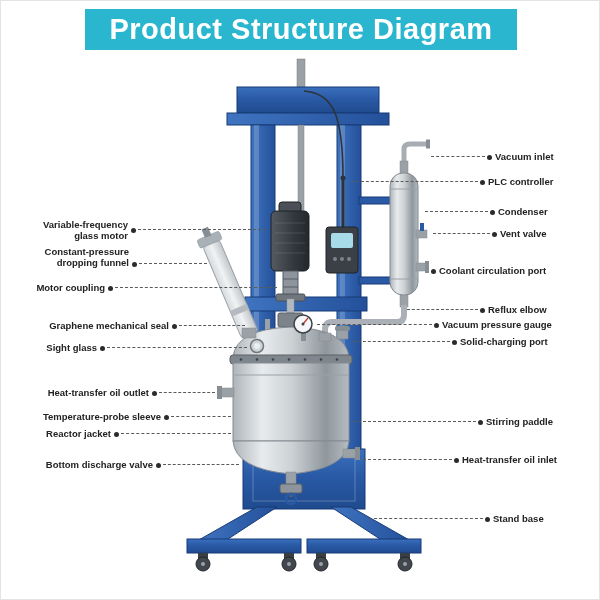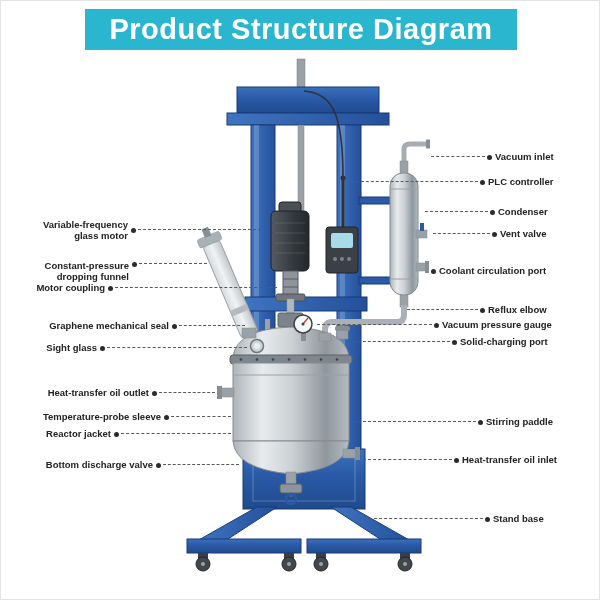--- a/index.html
+++ b/index.html
@@ -202,16 +202,16 @@
 
     <g>
       <rect x="300" y="330" width="5" height="10" fill="#868d93"></rect>
       <circle cx="302" cy="323" r="9" fill="#f4f6f7" stroke="#3c4248" stroke-width="1.5"></circle>
       <line x1="302" y1="323" x2="307" y2="317" stroke="#c0392b" stroke-width="1.2"></line>
       <circle cx="302" cy="323" r="1.5" fill="#3c4248"></circle>
     </g>
   </svg>
 
   <div id="labels-layer"><div style="display: contents;"><div class="label-line" style="left: 137px; width: 128px; top: 228px;"></div><div class="label-dot" style="left: 130px; top: 226.5px;"></div><div class="label-text left" style="top: 229px; right: 473px;">Variable-frequency
-glass motor</div></div><div style="display: contents;"><div class="label-line" style="left: 138px; width: 68px; top: 262px;"></div><div class="label-dot" style="left: 131px; top: 260.5px;"></div><div class="label-text left" style="top: 270px; right: 472px; margin-left: 37px;">Constant-pressure
+glass motor</div></div><div style="display: contents;"><div class="label-line" style="left: 138px; width: 68px; top: 262px;"></div><div class="label-dot" style="left: 131px; top: 260.5px;"></div><div class="label-text left" style="top: 256px; right: 472px; margin-left: 37px;">Constant-pressure
 dropping funnel</div></div><div style="display: contents;"><div class="label-line" style="left: 114px; width: 162px; top: 286px;"></div><div class="label-dot" style="left: 107px; top: 284.5px;"></div><div class="label-text left" style="top: 287px; right: 496px;">Motor coupling</div></div><div style="display: contents;"><div class="label-line" style="left: 178px; width: 66px; top: 324px;"></div><div class="label-dot" style="left: 171px; top: 322.5px;"></div><div class="label-text left" style="top: 325px; right: 432px;">Graphene mechanical seal</div></div><div style="display: contents;"><div class="label-line" style="left: 106px; width: 140px; top: 346px;"></div><div class="label-dot" style="left: 99px; top: 344.5px;"></div><div class="label-text left" style="top: 347px; right: 504px;">Sight glass</div></div><div style="display: contents;"><div class="label-line" style="left: 158px; width: 56px; top: 391px;"></div><div class="label-dot" style="left: 151px; top: 389.5px;"></div><div class="label-text left" style="top: 392px; right: 452px;">Heat-transfer oil outlet</div></div><div style="display: contents;"><div class="label-line" style="left: 170px; width: 60px; top: 415px;"></div><div class="label-dot" style="left: 163px; top: 413.5px;"></div><div class="label-text left" style="top: 416px; right: 440px;">Temperature-probe sleeve</div></div><div style="display: contents;"><div class="label-line" style="left: 120px; width: 110px; top: 432px;"></div><div class="label-dot" style="left: 113px; top: 430.5px;"></div><div class="label-text left" style="top: 433px; right: 490px;">Reactor jacket</div></div><div style="display: contents;"><div class="label-line" style="left: 162px; width: 76px; top: 463px;"></div><div class="label-dot" style="left: 155px; top: 461.5px;"></div><div class="label-text left" style="top: 464px; right: 448px;">Bottom discharge valve</div></div><div style="display: contents;"><div class="label-line" style="left: 430px; width: 54px; top: 155px;"></div><div class="label-dot" style="left: 486px; top: 153.5px;"></div><div class="label-text right" style="top: 156px; left: 494px;">Vacuum inlet</div></div><div style="display: contents;"><div class="label-line" style="left: 350px; width: 127px; top: 180px;"></div><div class="label-dot" style="left: 479px; top: 178.5px;"></div><div class="label-text right" style="top: 181px; left: 487px;">PLC controller</div></div><div style="display: contents;"><div class="label-line" style="left: 424px; width: 63px; top: 210px;"></div><div class="label-dot" style="left: 489px; top: 208.5px;"></div><div class="label-text right" style="top: 211px; left: 497px;">Condenser</div></div><div style="display: contents;"><div class="label-line" style="left: 432px; width: 57px; top: 232px;"></div><div class="label-dot" style="left: 491px; top: 230.5px;"></div><div class="label-text right" style="top: 233px; left: 499px;">Vent valve</div></div><div style="display: contents;"><div class="label-line" style="left: 432px; width: 0px; top: 269px;"></div><div class="label-dot" style="left: 430px; top: 267.5px;"></div><div class="label-text right" style="top: 270px; left: 438px;">Coolant circulation port</div></div><div style="display: contents;"><div class="label-line" style="left: 406px; width: 71px; top: 308px;"></div><div class="label-dot" style="left: 479px; top: 306.5px;"></div><div class="label-text right" style="top: 309px; left: 487px;">Reflux elbow</div></div><div style="display: contents;"><div class="label-line" style="left: 316px; width: 115px; top: 323px;"></div><div class="label-dot" style="left: 433px; top: 321.5px;"></div><div class="label-text right" style="top: 324px; left: 441px;">Vacuum pressure gauge</div></div><div style="display: contents;"><div class="label-line" style="left: 352px; width: 97px; top: 340px;"></div><div class="label-dot" style="left: 451px; top: 338.5px;"></div><div class="label-text right" style="top: 341px; left: 459px;">Solid-charging port</div></div><div style="display: contents;"><div class="label-line" style="left: 352px; width: 123px; top: 420px;"></div><div class="label-dot" style="left: 477px; top: 418.5px;"></div><div class="label-text right" style="top: 421px; left: 485px;">Stirring paddle</div></div><div style="display: contents;"><div class="label-line" style="left: 362px; width: 89px; top: 458px;"></div><div class="label-dot" style="left: 453px; top: 456.5px;"></div><div class="label-text right" style="top: 459px; left: 461px;">Heat-transfer oil inlet</div></div><div style="display: contents;"><div class="label-line" style="left: 368px; width: 114px; top: 517px;"></div><div class="label-dot" style="left: 484px; top: 515.5px;"></div><div class="label-text right" style="top: 518px; left: 492px;">Stand base</div></div></div>
 
 </div>
 
 </body></html>

